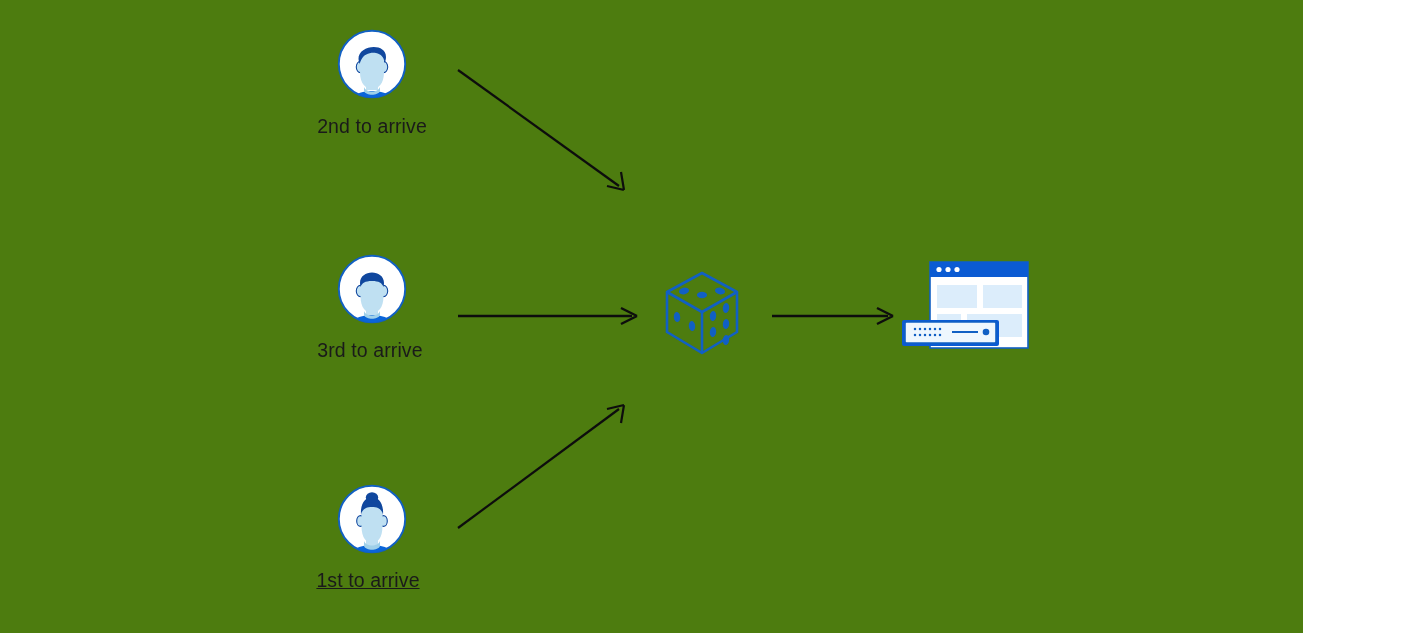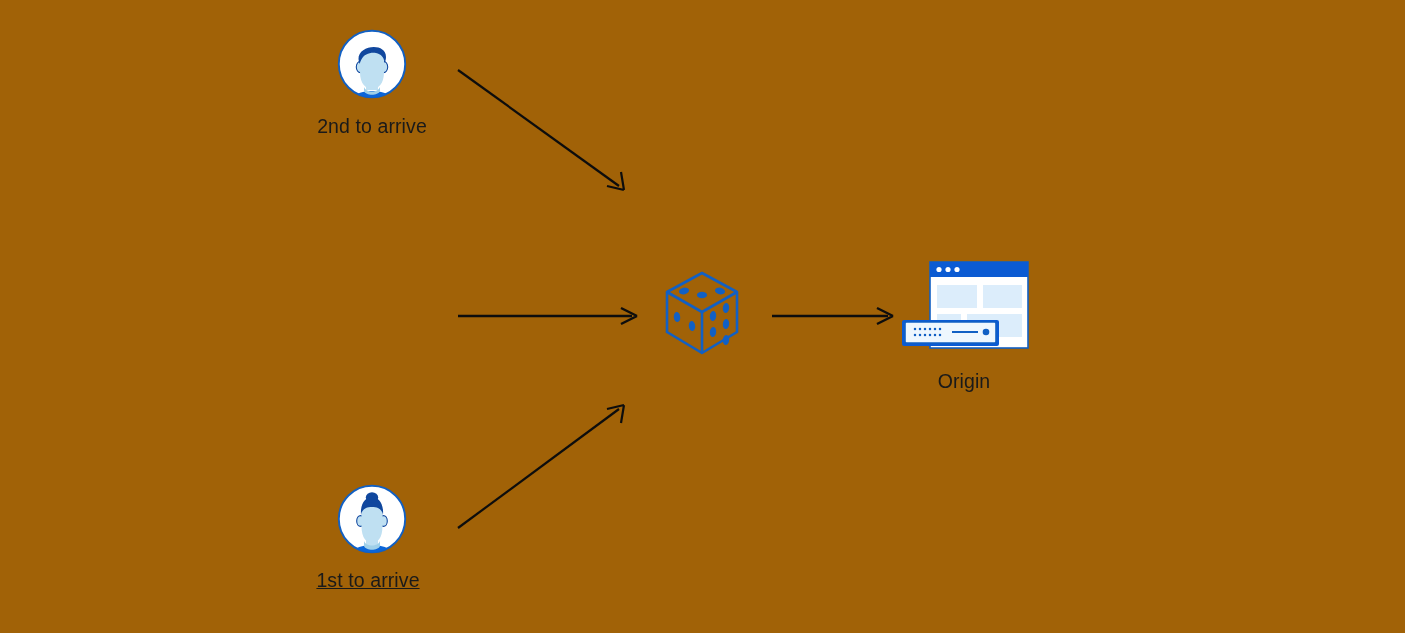--- a/index.html
+++ b/index.html
@@ -5,23 +5,23 @@
   html, body {
     margin: 0;
     padding: 0;
     background: #ffffff;
   }
   body {
     font-family: "Liberation Sans", sans-serif;
   }
   #canvas {
     position: relative;
-    width: 1405px;
+    width: 1303px;
     height: 633px;
-    background: #a16207;
+    background: #4d7c0f;
     overflow: hidden;
   }
   .node {
     position: absolute;
   }
   .avatar {
     width: 72px;
     height: 72px;
   }
   .node-label {
@@ -93,20 +93,40 @@
         <path d="M 28 59 C 30 65 42 65 44 59 L 44 63 C 42 68 30 68 28 63 Z" fill="#9fd0e9"></path>
         <ellipse cx="24.4" cy="39" rx="4.1" ry="5.6" fill="#bfe0f2" stroke="#10479e" stroke-width="1.1"></ellipse>
         <ellipse cx="47.6" cy="39" rx="4.1" ry="5.6" fill="#bfe0f2" stroke="#10479e" stroke-width="1.1"></ellipse>
         <path d="M 24 32 C 24 18 48 18 48 32 L 48 44 C 48 56 42 61 36 61 C 30 61 24 56 24 44 Z" fill="#bfe0f2"></path>
         <path d="M 22.5 31 C 22 17 50 14 50 29 C 50 32 49 34 48.6 35 C 48 29 45 26 40 25 C 34.5 24 28 26 25.4 31.5 C 24.6 33 24 34.5 23.6 36 C 23 34.5 22.6 32.8 22.5 31 Z" fill="#10479e"></path>
       </g>
     </svg>
     <div class="node-label" style="left:-94px; top:87px;">2nd to arrive</div>
   </div>
 
+  <div class="node" style="left:336px; top:253px;">
+    <svg class="avatar" viewBox="0 0 72 72" xmlns="http://www.w3.org/2000/svg">
+      <defs>
+        <clipPath id="clipMid">
+            <circle cx="36" cy="36" r="33.2"></circle>
+          </clipPath>
+      </defs>
+      <circle cx="36" cy="36" r="33.2" fill="#ffffff" stroke="#1160c4" stroke-width="1.9"></circle>
+      <g clip-path="url(#clipMid)">
+        <path d="M 36 62 C 20 62 9 70 6 84 L 66 84 C 63 70 52 62 36 62 Z" fill="#0b65d8"></path>
+        <path d="M 30 51 L 42 51 L 42 62 L 30 62 Z" fill="#bfe0f2"></path>
+        <path d="M 28 58 C 30 64 42 64 44 58 L 44 62 C 42 67 30 67 28 62 Z" fill="#9fd0e9"></path>
+        <ellipse cx="24.4" cy="38" rx="4.1" ry="5.6" fill="#bfe0f2" stroke="#10479e" stroke-width="1.1"></ellipse>
+        <ellipse cx="47.6" cy="38" rx="4.1" ry="5.6" fill="#bfe0f2" stroke="#10479e" stroke-width="1.1"></ellipse>
+        <path d="M 24.5 31 C 24.5 18 47.5 18 47.5 31 L 47.5 43 C 47.5 55 42 60 36 60 C 30 60 24.5 55 24.5 43 Z" fill="#bfe0f2"></path>
+        <path d="M 24 30 C 24 16 48 16 48 30 C 48 31.5 47.8 33 47.4 34 C 46 30 43 28 36 28 C 29 28 26 30 24.6 34 C 24.2 33 24 31.5 24 30 Z" fill="#10479e"></path>
+      </g>
+    </svg>
+    <div class="node-label" style="left:-96px; top:86px;">3rd to arrive</div>
+  </div>
 
   <div class="node" style="left:336px; top:483px;">
     <svg class="avatar" viewBox="0 0 72 72" xmlns="http://www.w3.org/2000/svg">
       <defs>
         <clipPath id="clipBot">
             <circle cx="36" cy="36" r="33.2"></circle>
           </clipPath>
       </defs>
       <circle cx="36" cy="36" r="33.2" fill="#ffffff" stroke="#1160c4" stroke-width="1.9"></circle>
       <g clip-path="url(#clipBot)">
@@ -177,16 +197,15 @@
             <circle cx="23" cy="77" r="1.25"></circle>
           <circle cx="28" cy="77" r="1.25"></circle>
             <circle cx="33" cy="77" r="1.25"></circle>
           <circle cx="38" cy="77" r="1.25"></circle>
             <circle cx="43" cy="77" r="1.25"></circle>
         </g>
         <line x1="55" y1="74" x2="81" y2="74" stroke="#1160c4" stroke-width="2"></line>
         <circle cx="89" cy="74" r="3.3" fill="#1160c4"></circle>
       </g>
     </svg>
-    <div class="node-label" style="left:-63px; top:112px;">Origin</div>
   </div>
 
 </div>
 
 </body></html>

